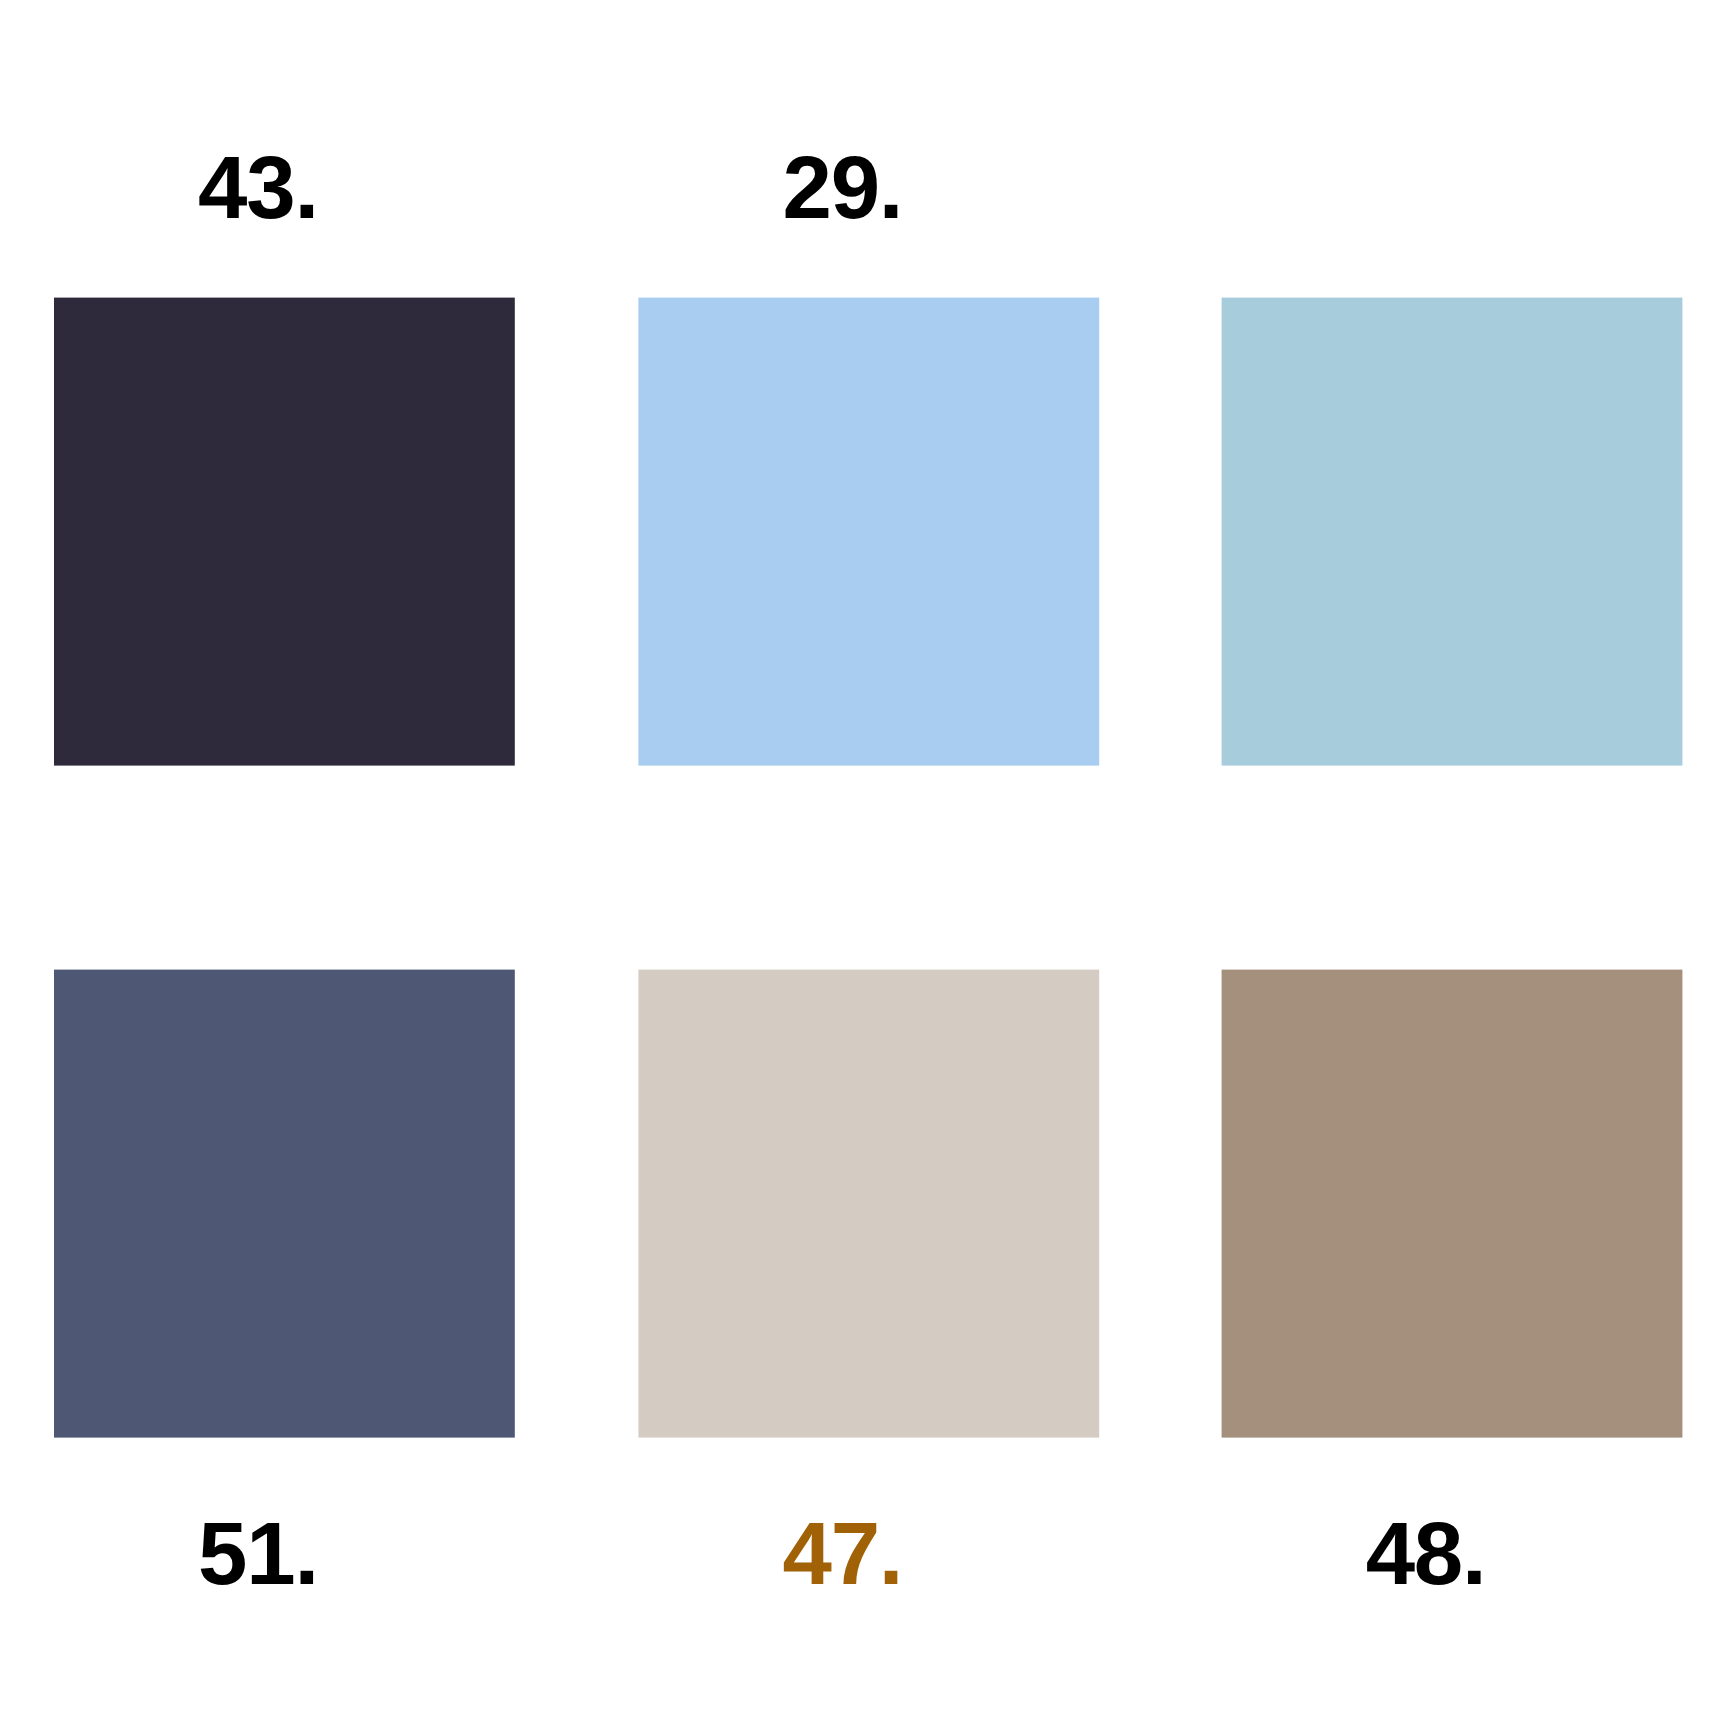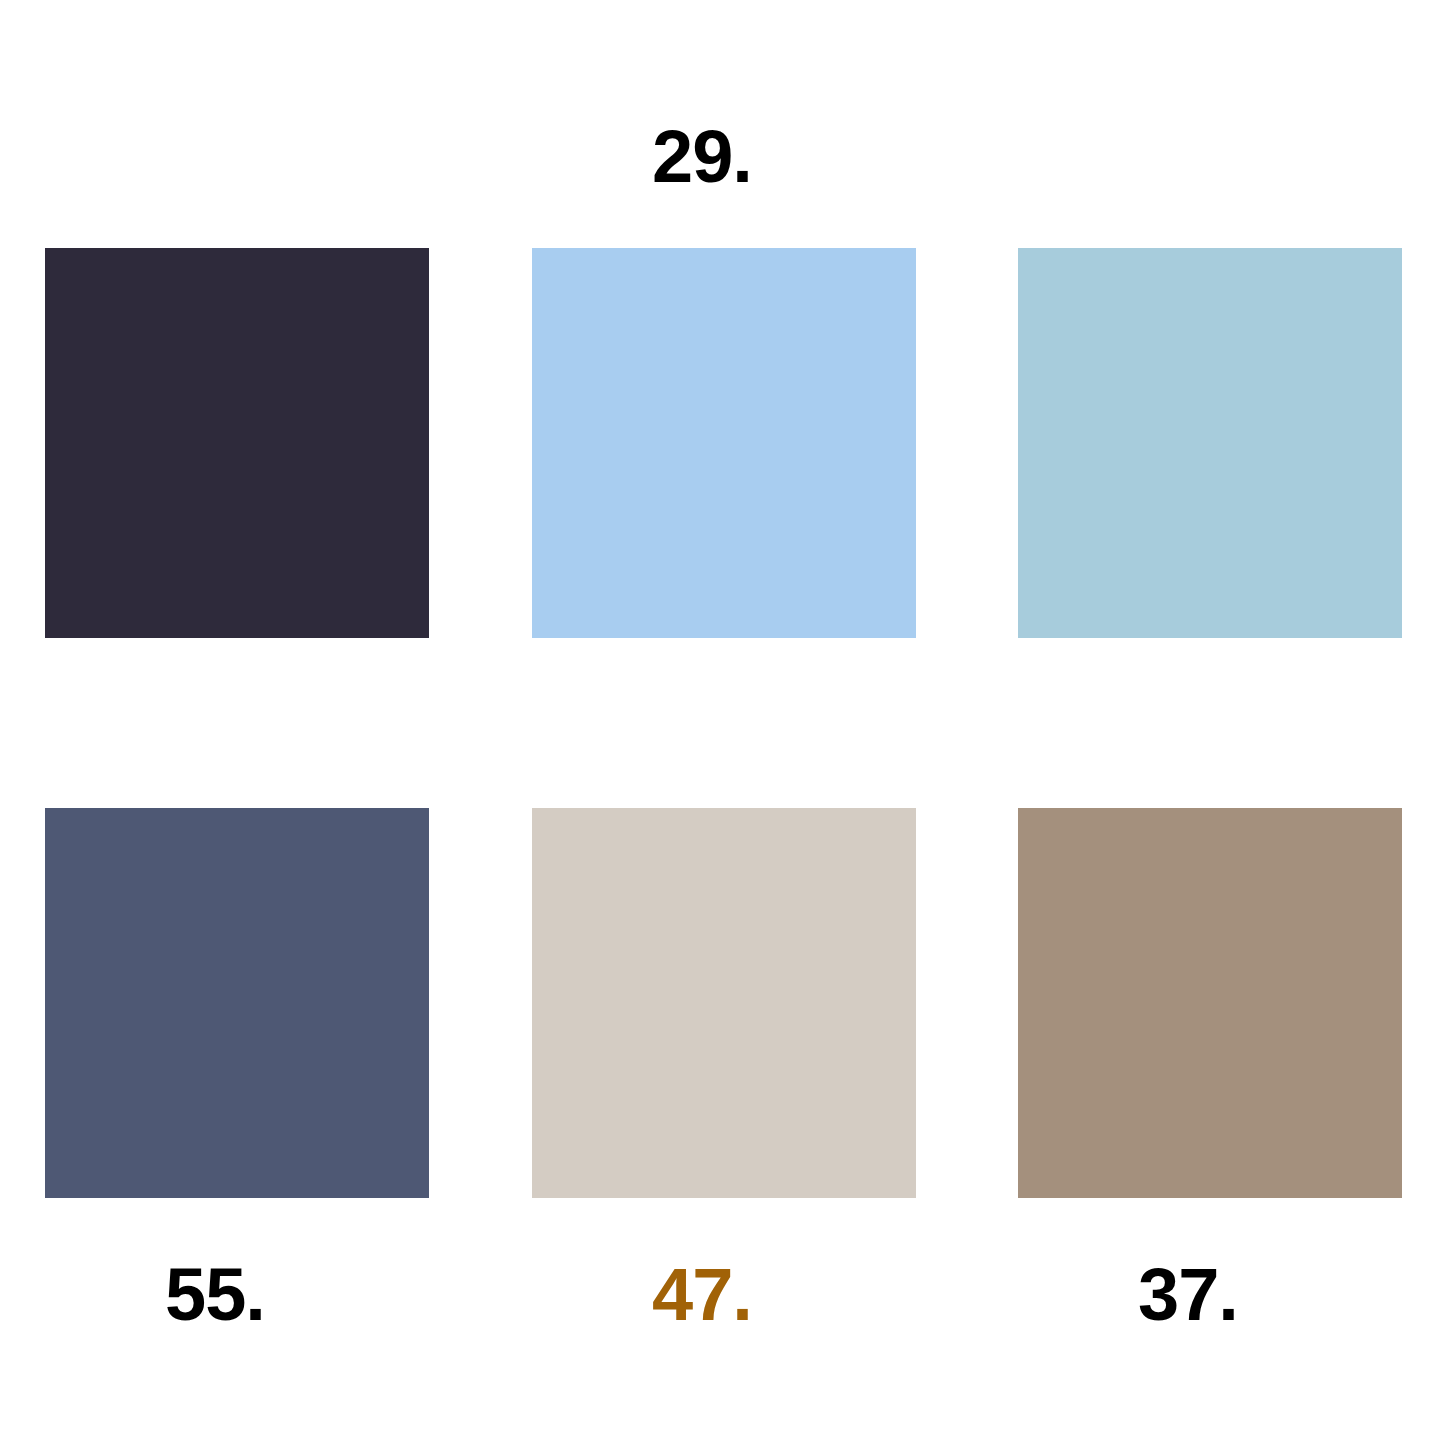--- a/index.html
+++ b/index.html
@@ -66,20 +66,21 @@
   .row-1 { top: 808px; }
 
   .label-row-0 { top: 120px; }   
   .label-row-1 { top: 1258px; }  
 </style>
 </head>
 <body style="background-color: rgb(255, 255, 255);">
 
 <div class="swatch-board">
 
+  <div class="swatch-label label-col-0 label-row-0" style="color: rgb(0, 0, 0);">43.</div>
 
   <div class="swatch-label label-col-1 label-row-0" style="color: rgb(0, 0, 0);">29.</div>
 
 
   <div class="swatch-cell col-0 row-0">
     <div class="swatch-color" style="background-color: rgb(46, 42, 59);"></div>
   </div>
 
   <div class="swatch-cell col-1 row-0">
     <div class="swatch-color" style="background-color: rgb(168, 205, 240);"></div>
@@ -94,19 +95,19 @@
   </div>
 
   <div class="swatch-cell col-1 row-1">
     <div class="swatch-color" style="background-color: rgb(212, 204, 195);"></div>
   </div>
 
   <div class="swatch-cell col-2 row-1">
     <div class="swatch-color" style="background-color: rgb(164, 144, 125);"></div>
   </div>
 
-  <div class="swatch-label label-col-0 label-row-1" style="color: rgb(0, 0, 0);">55.</div>
+  <div class="swatch-label label-col-0 label-row-1" style="color: rgb(0, 0, 0);">51.</div>
 
   <div class="swatch-label label-col-1 label-row-1" style="color: #a16207;">47.</div>
 
-  <div class="swatch-label label-col-2 label-row-1" style="color: rgb(0, 0, 0);">37.</div>
+  <div class="swatch-label label-col-2 label-row-1" style="color: rgb(0, 0, 0);">48.</div>
 
 </div>
 
 </body></html>

